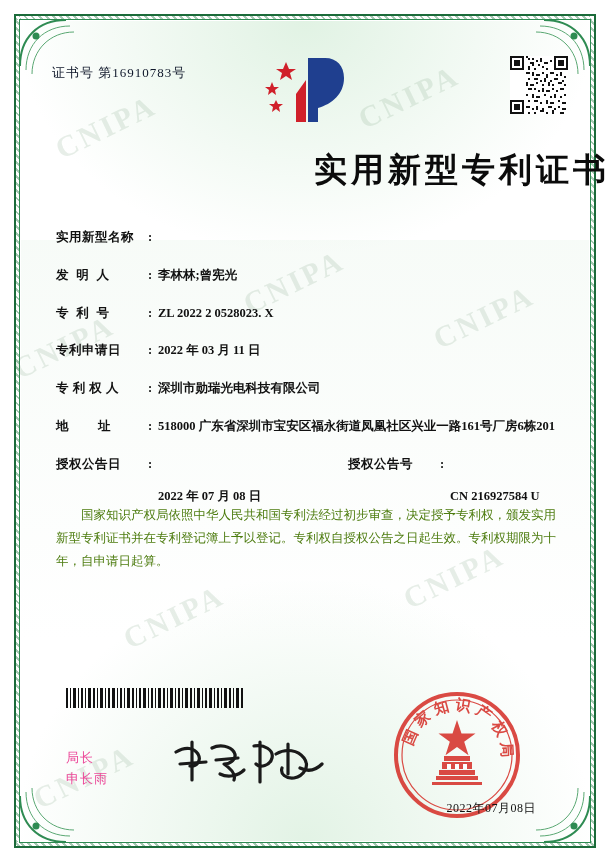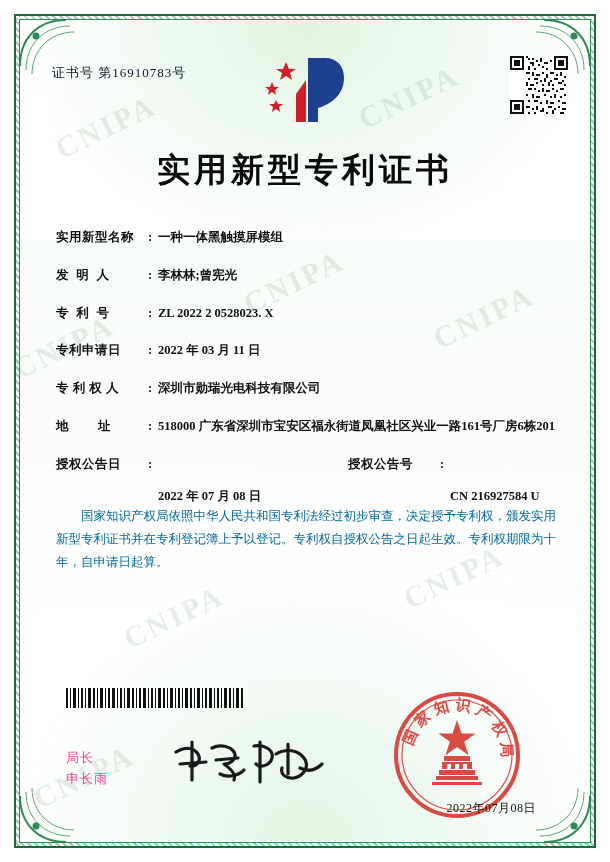--- a/index.html
+++ b/index.html
@@ -124,21 +124,21 @@
   .logo {
     position: absolute;
     left: 262px; top: 54px;
     width: 86px; height: 72px;
   }
 
   .cert-title {
     position: absolute;
     left: 0; top: 148px;
     width: 610px;
-    text-align: center;
+    text-align: right;
     font-family: "Liberation Serif", serif;
     font-weight: bold;
     font-size: 33px;
     letter-spacing: 4px;
     color: #0b0b0b;
   }
 
   
   .fields {
     position: absolute;
@@ -178,24 +178,24 @@
     flex: 0 0 92px;
     width: 92px;
     letter-spacing: 0.5px;
   }
 
   
   .paras {
     position: absolute;
     left: 56px; top: 505px;
     width: 500px;
-    font-family: Liberation Sans, sans-serif;
+    font-family: Liberation Mono, monospace;
     font-size: 12.5px;
     line-height: 1.85;
-    color: #0369a1;
+    color: #4d7c0f;
     text-align: justify;
   }
   .paras p {
     margin: 0 0 6px 0;
     text-indent: 25px;
   }
 
   
   .barcode {
     position: absolute;
@@ -399,21 +399,20 @@
         <rect x="14" y="9" width="1" height="1"></rect>
     </g>
   </svg>
 
   <div class="cert-title">实用新型专利证书</div>
 
   <div class="fields">
     <div class="field-row">
       <div class="field-label">实用新型名称</div>
       <div class="field-colon">:</div>
-      <div class="field-value">一种一体黑触摸屏模组</div>
     </div>
     <div class="field-row">
       <div class="field-label">发  明  人</div>
       <div class="field-colon">:</div>
       <div class="field-value">李林林;曾宪光</div>
     </div>
     <div class="field-row">
       <div class="field-label">专  利  号</div>
       <div class="field-colon">:</div>
       <div class="field-value">ZL 2022 2 0528023. X</div>

